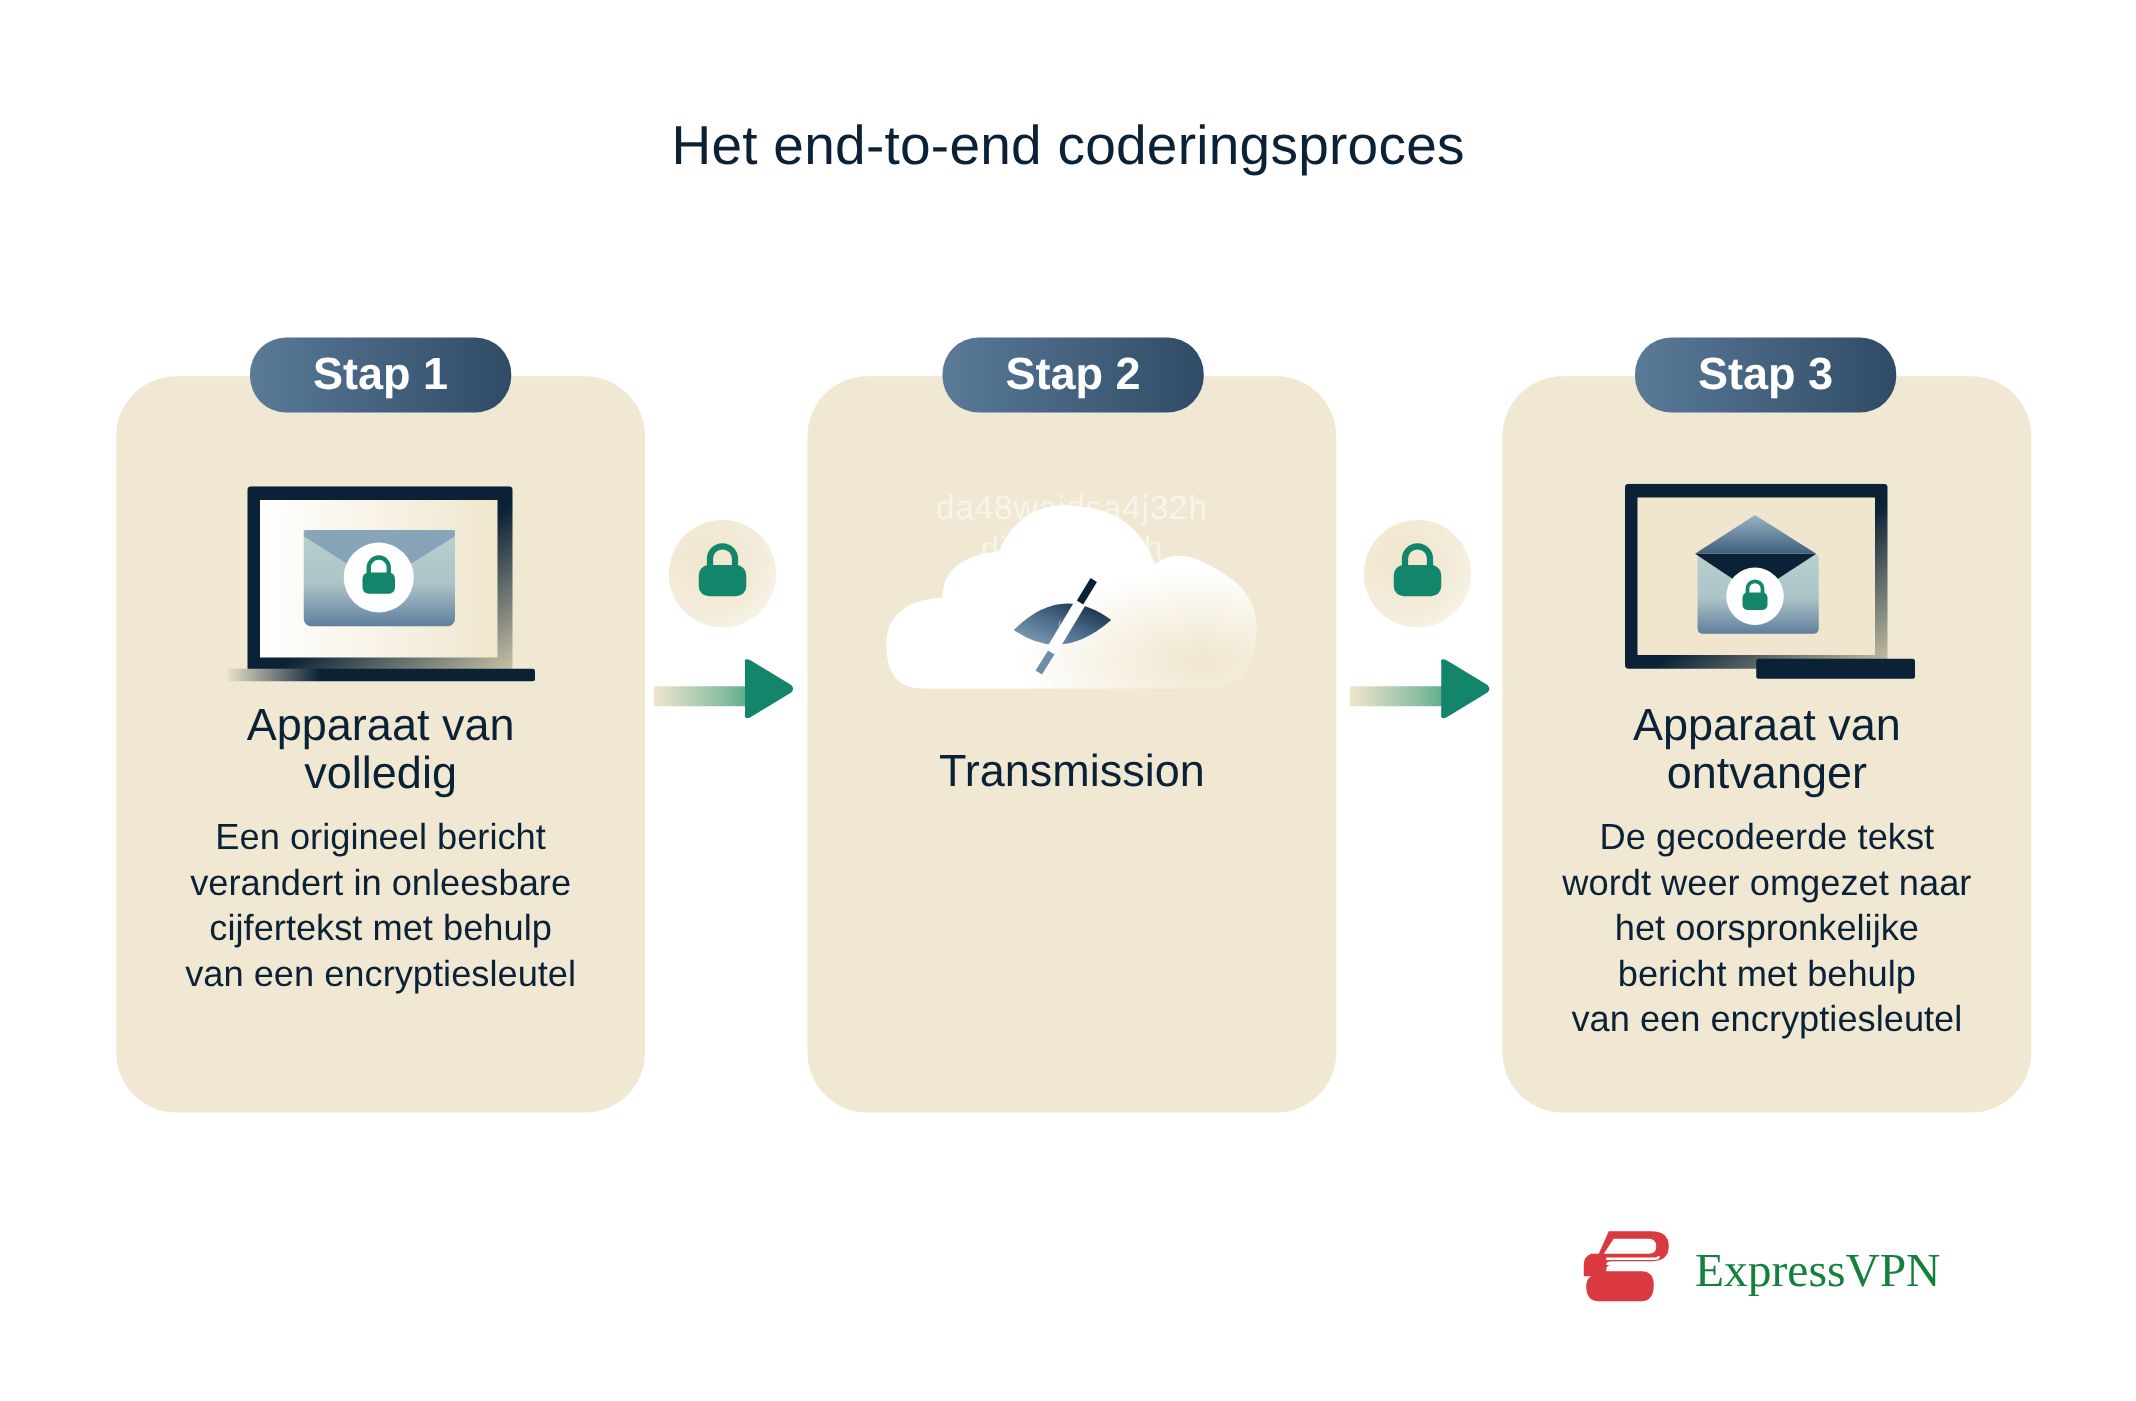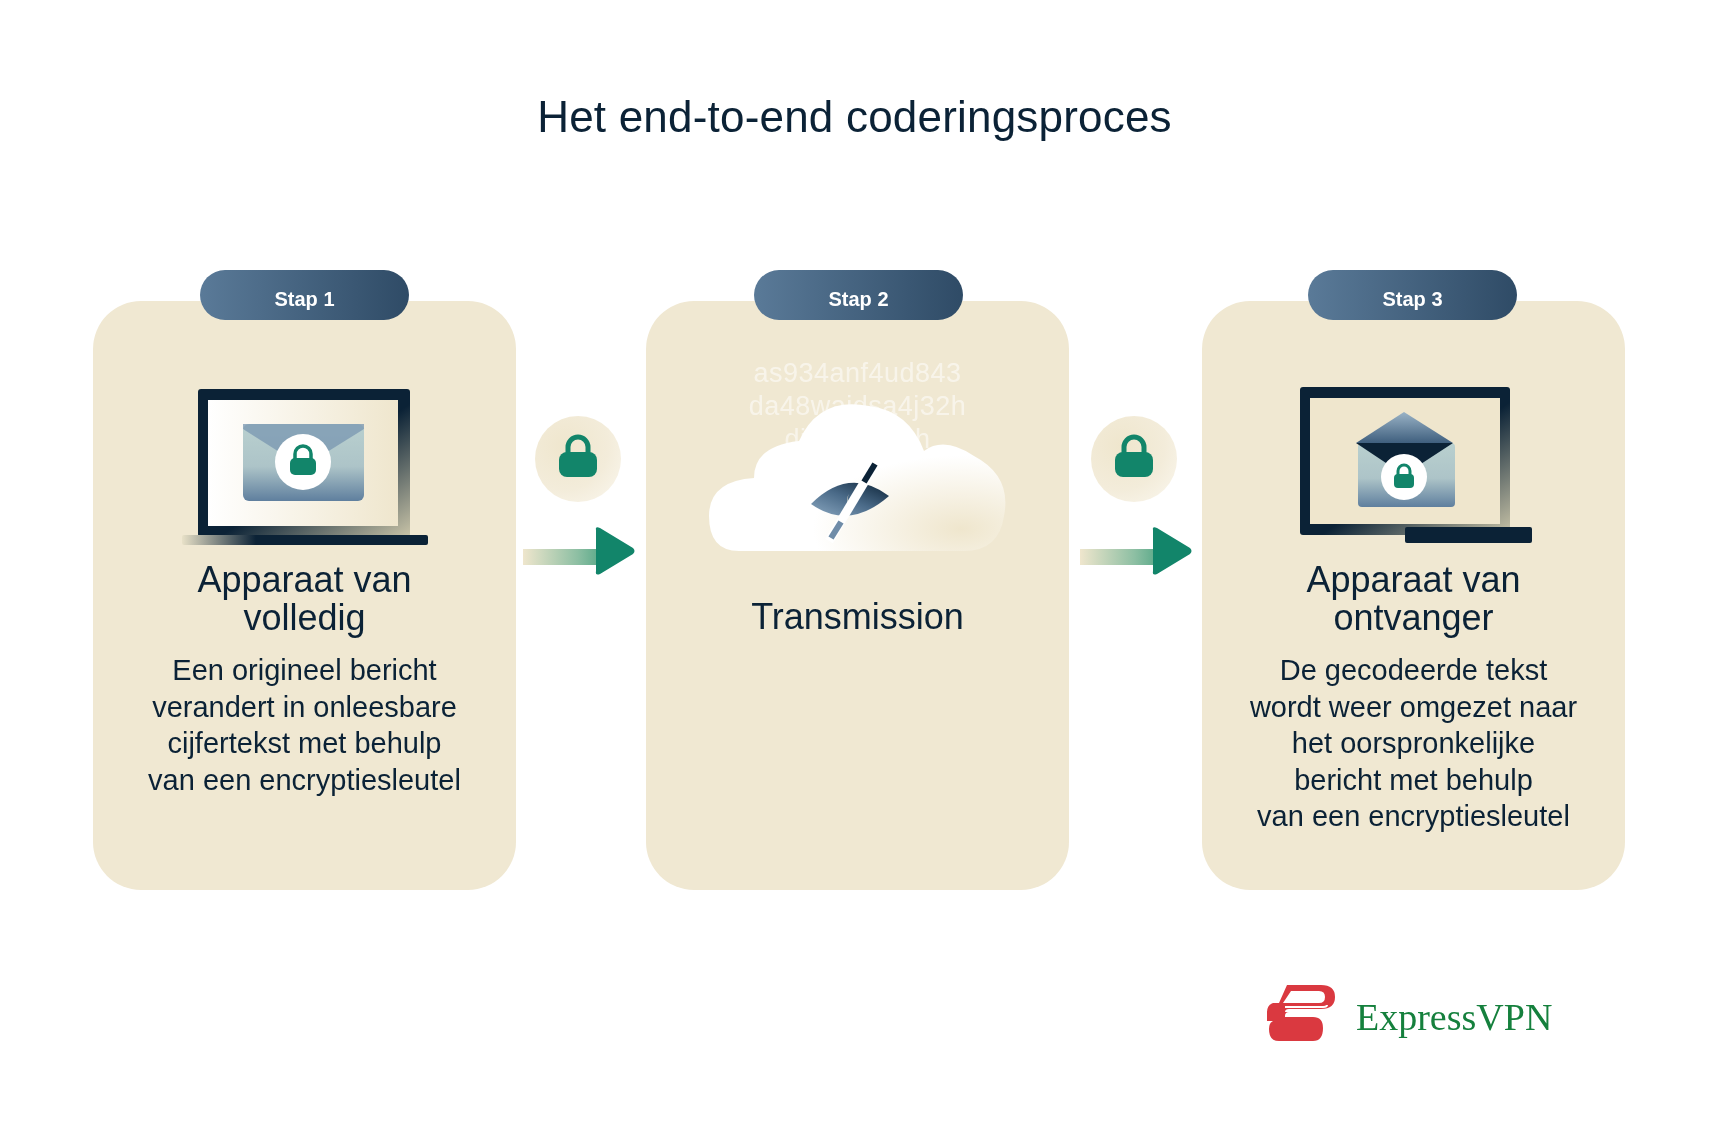--- a/index.html
+++ b/index.html
@@ -9,23 +9,23 @@
   }
   .title {
     position: absolute; left: 0; width: 1709px; top: 92px; text-align: center;
     font-size: 44px; font-weight: 400; color: #0b2236; letter-spacing: 0.2px;
   }
   .card {
     position: absolute; top: 301px; height: 589px; width: 423px;
     background: #f0e8d2; border-radius: 48px;
   }
   .pill {
-    position: absolute; top: 270px; width: 209px; height: 50px; border-radius: 29px;
+    position: absolute; top: 270px; width: 209px; height: 60px; border-radius: 29px;
     background: linear-gradient(90deg, #5a7a98 0%, #2f4b66 100%);
-    color: #ffffff; font-weight: 700; font-size: 20px; text-align: center; line-height: 58px;
+    color: #ffffff; font-weight: 700; font-size: 36px; text-align: center; line-height: 58px;
   }
   .card-title {
     position: absolute; left: 0; width: 100%; text-align: center;
     font-size: 36px; line-height: 38px; color: #0b2236;
   }
   .card-desc {
     position: absolute; left: 0; width: 100%; text-align: center;
     font-size: 29px; line-height: 36.5px; color: #0b2236; white-space: pre-line;
   }
   .connector { position: absolute; }
@@ -89,21 +89,20 @@
     <div>volledig</div>
   </div>
   <div class="card-desc" style="top:351px;text-align:center;">Een origineel bericht
 verandert in onleesbare
 cijfertekst met behulp
 van een encryptiesleutel</div>
 </div>
 <div class="pill" style="left:200px;">Stap 1</div>
 
 <div class="card" style="left:646px;">
-  <div class="cipher" style="top:55px;">as934anf4ud843</div>
   <div class="cipher" style="top:88px;">da48waidsa4j32h</div>
   <div class="cipher" style="top:121px;">dj03ad843h</div>
   <svg style="position:absolute;left:63px;top:95px;" width="303" height="155" viewBox="0 0 303 155">
     <defs>
       <radialGradient id="cloudShade" cx="0.85" cy="0.85" r="0.5">
         <stop offset="0" stop-color="#efe6cd"></stop>
           <stop offset="1" stop-color="#ffffff"></stop>
       </radialGradient>
       <linearGradient id="eyeGrad" x1="0" y1="1" x2="1" y2="0">
         <stop offset="0" stop-color="#8aa7c0"></stop>

